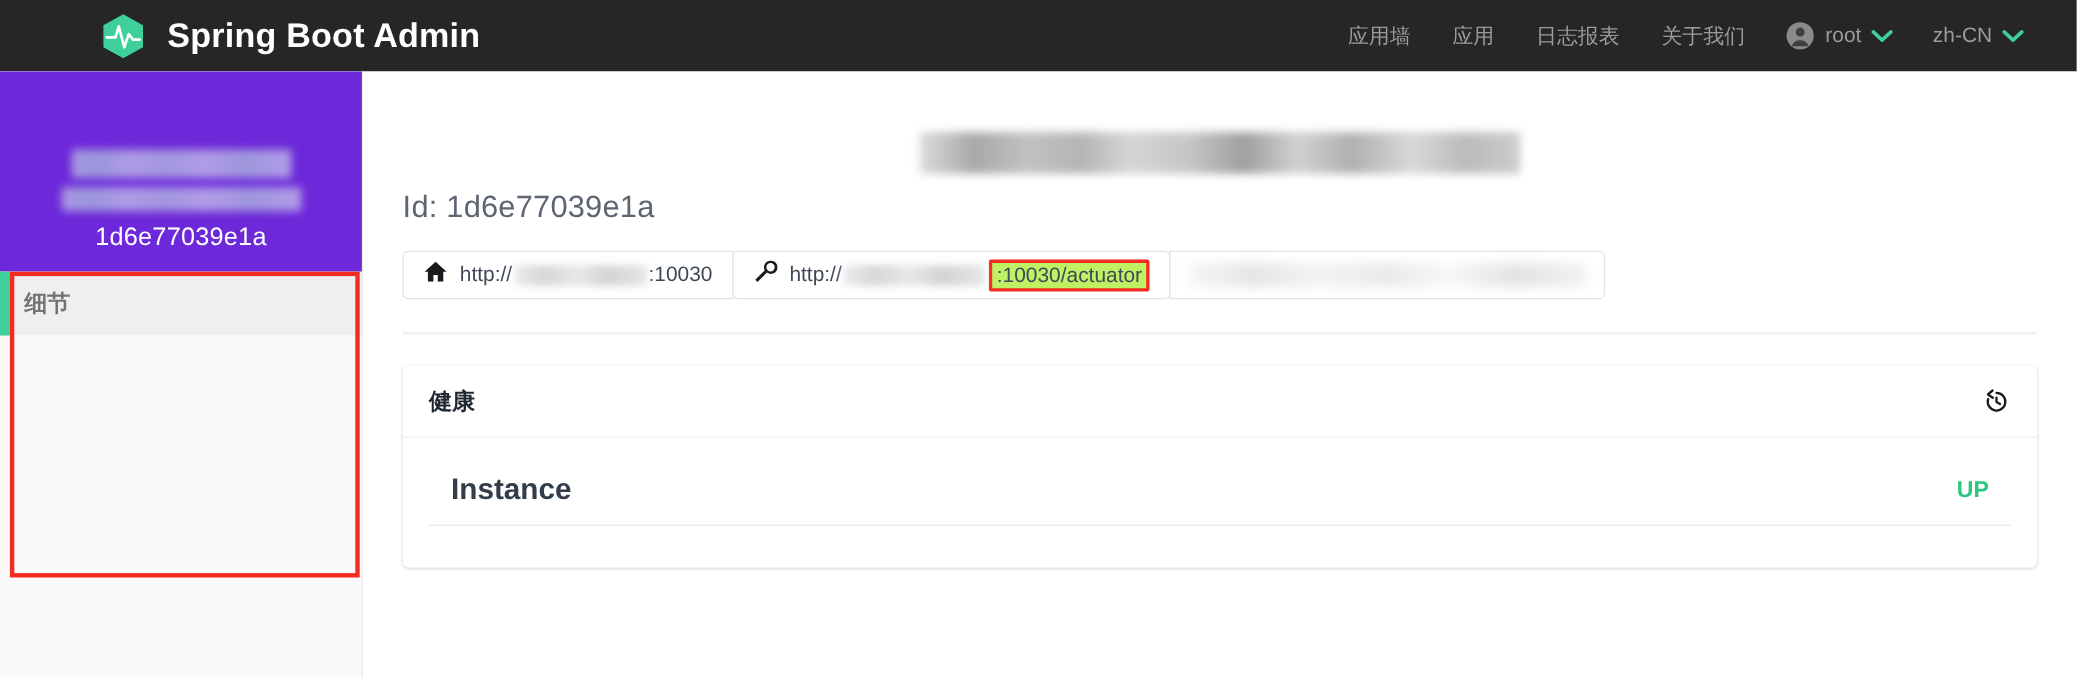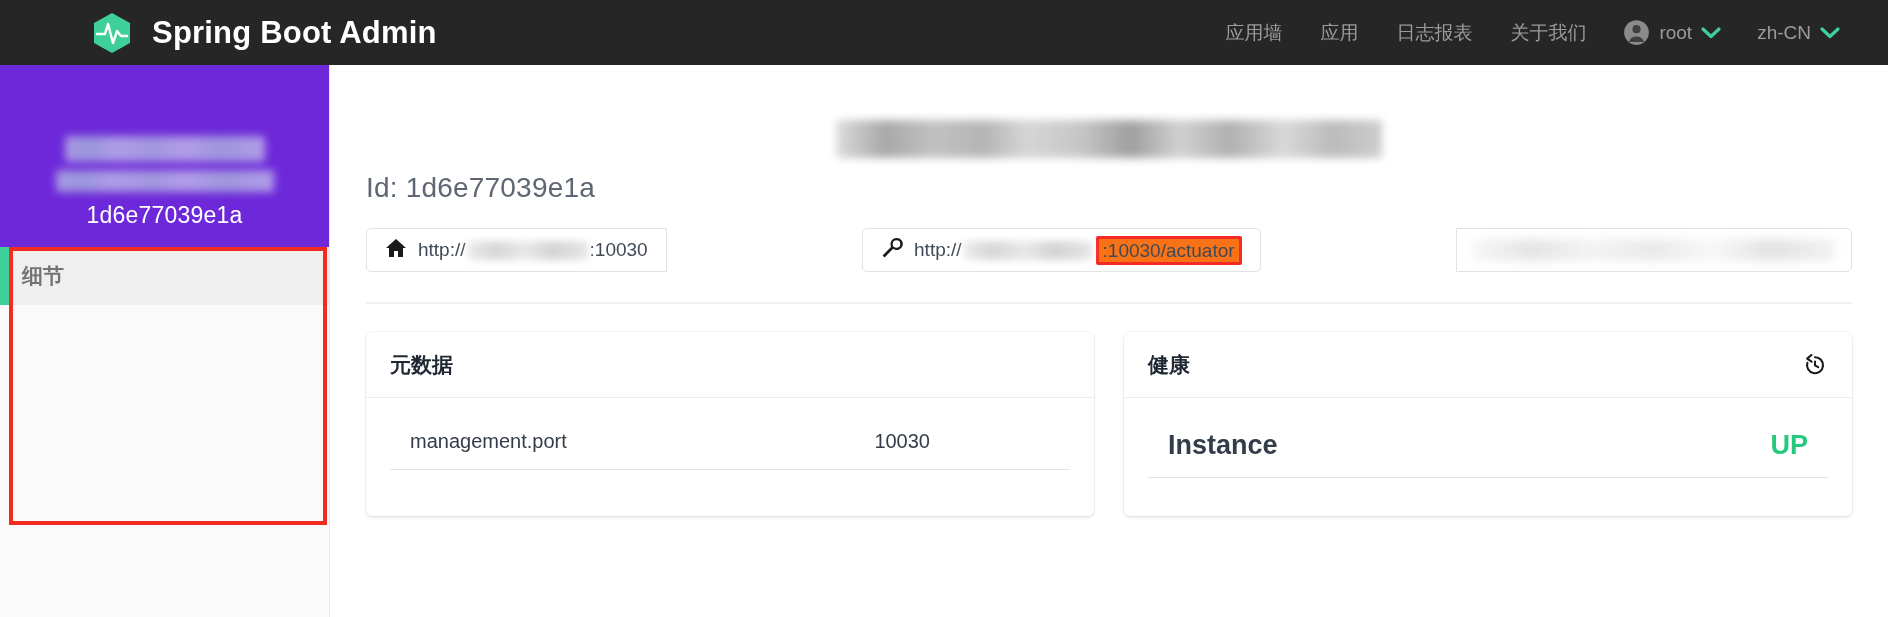--- a/index.html
+++ b/index.html
@@ -97,21 +97,21 @@
     background: linear-gradient(90deg,#d6d6d6 0%,#9a9a9a 9%,#b7b7b7 18%,
       #a8a8a8 27%,#cfcfcf 35%,#bcbcbc 45%,#8f8f8f 54%,#c9c9c9 63%,
       #a3a3a3 72%,#d2d2d2 82%,#b0b0b0 91%,#c4c4c4 100%);
   }
   .instance-id {
     font-size: 28px; color: #5d6672; letter-spacing: .2px;
   }
 
   
   .tag-row {
-    display: flex; justify-content: space-between; align-items: stretch;
+    display: flex; justify-content: flex-start; align-items: stretch;
     margin-top: 24px;
   }
   .tag {
     background: #ffffff; border: 1px solid #e2e2e2;
     border-radius: 5px; height: 44px;
     display: flex; align-items: center; padding: 0 18px;
     font-size: 19px; color: #404a57; white-space: nowrap;
     margin-right: -1px; position: relative;
   }
   .tag:first-child { border-radius: 5px 0 0 5px; }
@@ -119,21 +119,21 @@
   .blur-url {
     height: 19px; border-radius: 2px; filter: blur(3.5px); opacity: .9;
     display: inline-block; vertical-align: middle;
     background: linear-gradient(90deg,#e9e9e9 0%,#d3d3d3 22%,#e6e6e6 48%,
                 #cfcfcf 70%,#e4e4e4 100%);
   }
   .u1 { width: 120px; margin: 0 2px; }
   .u2 { width: 128px; margin: 0 2px; }
   .tag-hl {
     border: 3px solid #f42b21; border-radius: 2px;
-    padding: 2px 4px; margin-left: 2px; background: #f97316;
+    padding: 2px 4px; margin-left: 2px; background: #bef264;
     line-height: 1;
   }
   .tag-blurred {
     width: 396px; background: #ffffff; border: 1px solid #e2e2e2;
     border-radius: 0 5px 5px 0; height: 44px;
     display: flex; align-items: center; padding: 0 16px;
   }
   .blur-wide {
     width: 100%; height: 22px; border-radius: 3px;
     filter: blur(5px); opacity: .75;
@@ -160,21 +160,21 @@
   .card-title { font-size: 21px; font-weight: bold; color: #1f2733; }
   .hist-ico { width: 26px; height: 26px; margin-left: auto; cursor: pointer; }
   .card-body { padding: 22px 24px 24px; }
   .kv-row {
     display: flex; align-items: center; justify-content: space-between;
     padding: 10px 20px 16px; border-bottom: 1px solid #e4e4e4;
   }
   .kv-key { font-size: 20px; color: #333c49; }
   .kv-val { font-size: 20px; color: #333c49; padding-right: 120px; }
   .kv-row.bold .kv-key { font-weight: bold; font-size: 27px; }
-  .status-up { color: #27c97f; font-weight: bold; font-size: 27px; }
+  .status-up { color: #27c97f; font-weight: bold; font-size: 21px; }
   .kv-row.next { border-bottom: none; padding-bottom: 4px; }
   .dot-hint { height: 10px; }
 </style>
 </head>
 <body>
 
 <div class="navbar">
   <div class="brand">
     <span>
       <svg class="logo-hex" viewBox="0 0 40 42">
@@ -269,32 +269,20 @@
 
       <div class="tag-blurred">
         <span class="blur-wide"></span>
       </div>
     </div>
 
     <div class="divider"></div>
 
     <div class="cards">
 
-      <div class="card">
-        <div class="card-header">
-          <span class="card-title">元数据</span>
-        </div>
-        <div class="card-body">
-          <div class="kv-row">
-            <span class="kv-key">management.port</span>
-            <span class="kv-val">10030</span>
-          </div>
-          <div class="dot-hint"></div>
-        </div>
-      </div>
 
       <div class="card">
         <div class="card-header">
           <span class="card-title">健康</span>
           <span class="hist-ico">
             <svg viewBox="0 0 26 26" width="26" height="26">
               <path d="M13 5.2a8 8 0 1 1-7.6 5.6" fill="none" stroke="#1a1a1a" stroke-width="2.1" stroke-linecap="round"></path>
               <polyline points="9.4,3 5.2,6.6 9.6,9.6" fill="none" stroke="#1a1a1a" stroke-width="2.1" stroke-linecap="round" stroke-linejoin="round"></polyline>
               <polyline points="13,9.6 13,13.4 16.2,15.2" fill="none" stroke="#1a1a1a" stroke-width="2.1" stroke-linecap="round" stroke-linejoin="round"></polyline>
             </svg>

